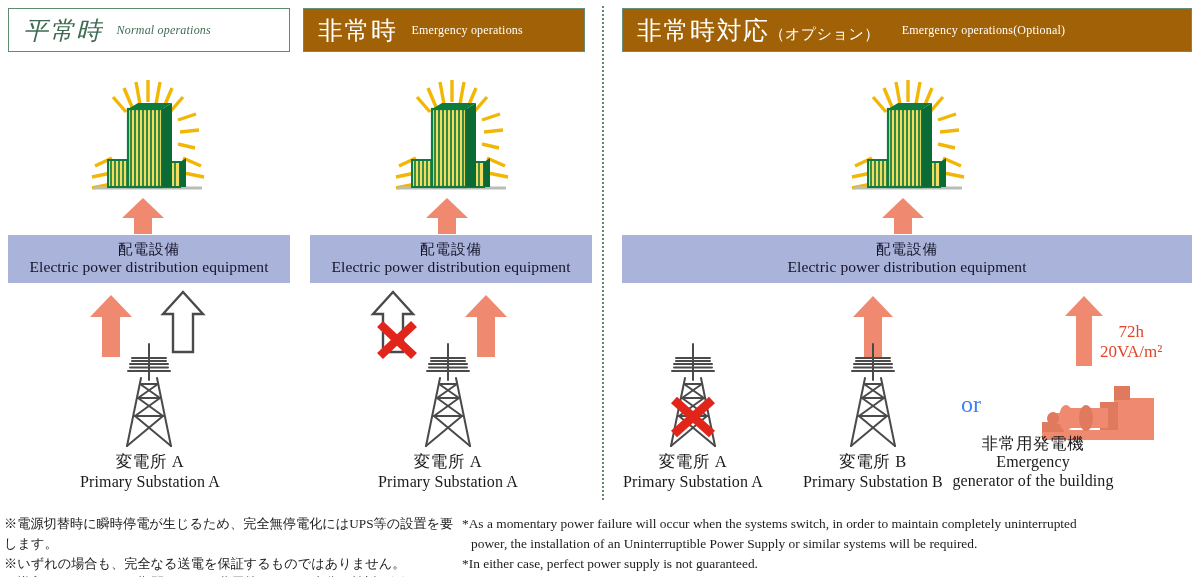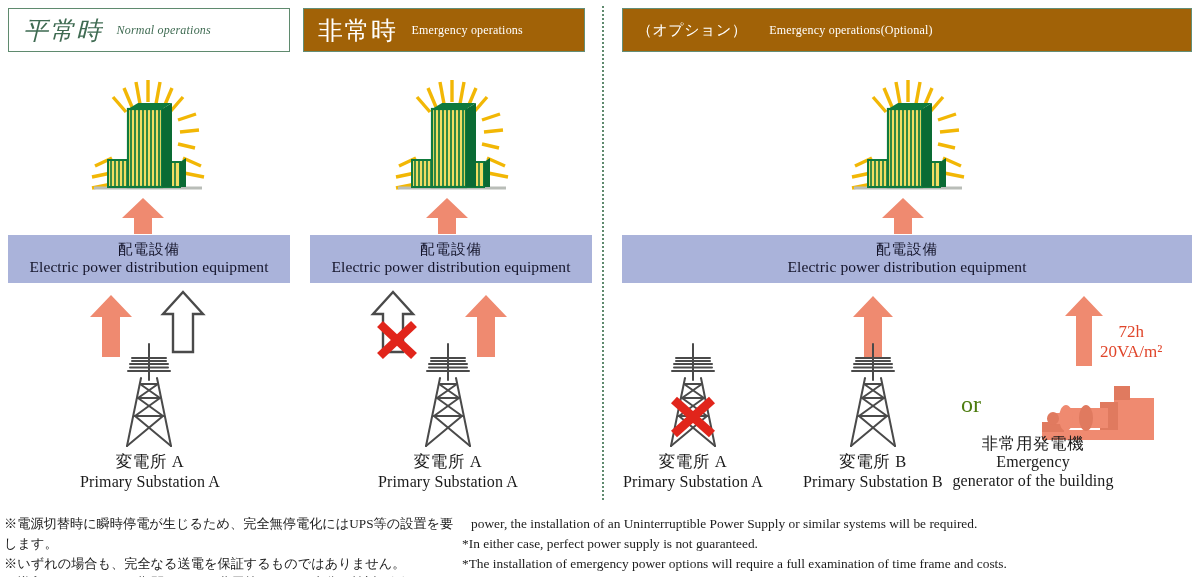--- a/index.html
+++ b/index.html
@@ -109,21 +109,21 @@
     color: #e0452a;
     font-size: 17px;
     line-height: 1.18;
     white-space: nowrap;
   }
   .spec-note span { display: block; text-align: center; }
 
   .or-label {
     position: absolute;
     font-size: 24px;
-    color: #4d7c0f;
+    color: #3b82f6;
     font-family: "Liberation Serif", serif;
   }
 
   
   .foot {
     position: absolute;
     color: #1c1c1c;
     line-height: 1.5;
   }
   .foot-jp { font-size: 13.2px; letter-spacing: 0px; }
@@ -141,20 +141,21 @@
     <span class="en">Normal operations</span>
   </div>
 
   <div class="hdr filled" style="left:303px; top:8px; width:282px; height:44px;">
     <span class="jp">非常時</span>
     <span class="en">Emergency operations</span>
   </div>
 
   <div class="hdr filled" style="left:622px; top:8px; width:570px; height:44px; gap:22px;">
     <span style="display:flex;align-items:baseline;">
+      <span class="jp">非常時対応</span>
       <span class="jp jp-small">（オプション）</span>
     </span>
     <span class="en">Emergency operations(Optional)</span>
   </div>
 
   <div class="divider" style="left:602px; top:6px; height:494px;"></div>
 
   <div class="building-wrap" style="left:68px; top:76px;">
     <svg viewBox="0 0 160 130">
       <g stroke="#f2b705" stroke-width="3.4" stroke-linecap="butt">
@@ -561,18 +562,19 @@
     <span class="en">generator of the building</span>
   </div>
 
   <div class="foot foot-jp" style="left:4px; top:514px; width:450px;">
     <p>※電源切替時に瞬時停電が生じるため、完全無停電化にはUPS等の設置を要します。</p>
     <p>※いずれの場合も、完全なる送電を保証するものではありません。</p>
     <p>※導入にあたっては、期間ならびに費用等について十分な検討を要します。</p>
   </div>
 
   <div class="foot foot-en" style="left:462px; top:514px; width:736px;">
+    <p>*As a momentary power failure will occur when the systems switch, in order to maintain completely uninterrupted</p>
     <p class="cont">power, the installation of an Uninterruptible Power Supply or similar systems will be required.</p>
     <p>*In either case, perfect power supply is not guaranteed.</p>
     <p>*The installation of emergency power options will require a full examination of time frame and costs.</p>
   </div>
 
 </div>
 
 </body></html>

